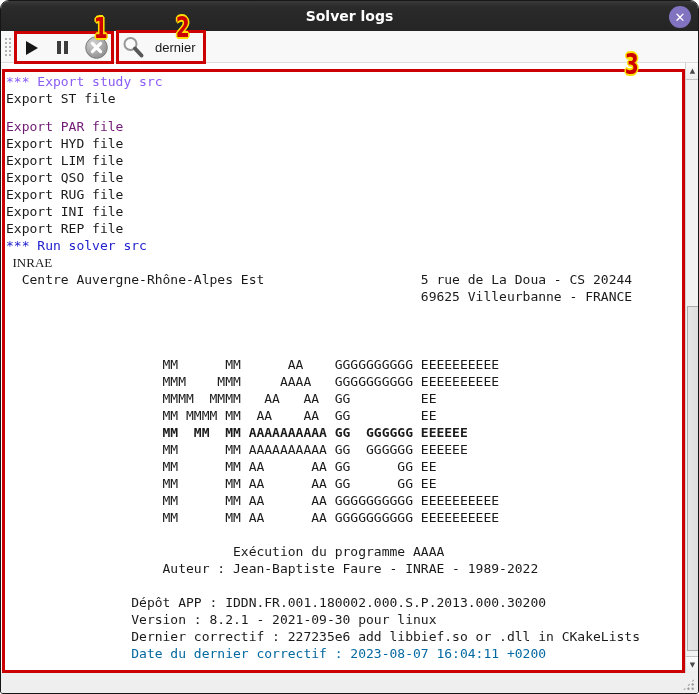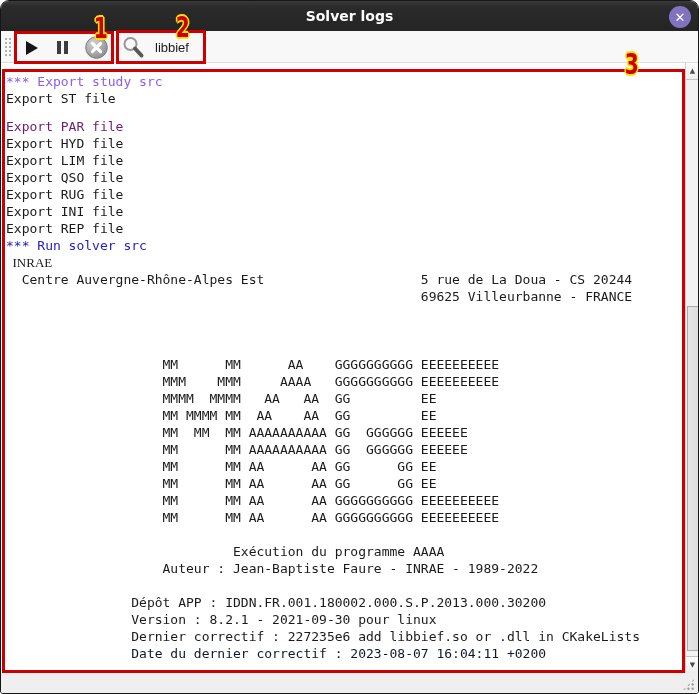--- a/index.html
+++ b/index.html
@@ -163,21 +163,21 @@
       </span>
     </button>
 
     <button class="tb-btn btn-results">
       <span>
         <svg width="26" height="27" viewBox="0 0 26 27">
           <circle cx="10.5" cy="10" r="6" fill="#fafafa" stroke="#979797" stroke-width="2"></circle>
           <line x1="15" y1="14.5" x2="21.5" y2="21.5" stroke="#585858" stroke-width="4" stroke-linecap="round"></line>
         </svg>
       </span>
-      <span class="label">libbief</span>
+      <span class="label">dernier</span>
     </button>
   </div>
 
   <div class="logarea">
     <div class="log">
         <div class="log-line" style="color: #8b5cf6;">*** Export study src</div>
         <div class="log-line" style="color: rgb(26, 26, 26);">Export ST file</div>
         <div class="log-line" style="color: #701a75; margin-top: 11px;">Export PAR file</div>
         <div class="log-line" style="color: rgb(26, 26, 26);">Export HYD file</div>
         <div class="log-line" style="color: rgb(26, 26, 26);">Export LIM file</div>
@@ -189,34 +189,34 @@
         <div class="log-line" style="color: rgb(26, 26, 26); font-family: Liberation Serif, serif;">  INRAE</div>
         <div class="log-line" style="color: rgb(26, 26, 26);">  Centre Auvergne-Rhône-Alpes Est                    5 rue de La Doua - CS 20244</div>
         <div class="log-line" style="color: rgb(26, 26, 26);">                                                     69625 Villeurbanne - FRANCE</div>
         <div class="log-line" style="color: rgb(26, 26, 26);"></div>
         <div class="log-line" style="color: rgb(26, 26, 26);"></div>
         <div class="log-line" style="color: rgb(26, 26, 26);"></div>
         <div class="log-line" style="color: rgb(26, 26, 26);">                    MM      MM      AA    GGGGGGGGGG EEEEEEEEEE</div>
         <div class="log-line" style="color: rgb(26, 26, 26);">                    MMM    MMM     AAAA   GGGGGGGGGG EEEEEEEEEE</div>
         <div class="log-line" style="color: rgb(26, 26, 26);">                    MMMM  MMMM   AA   AA  GG         EE</div>
         <div class="log-line" style="color: rgb(26, 26, 26);">                    MM MMMM MM  AA    AA  GG         EE</div>
-        <div class="log-line" style="color: rgb(26, 26, 26);">                    MM  MM  MM AAAAAAAAAA GG  GGGGGG EEEEEE</div>
+        <div class="log-line" style="color: rgb(26, 26, 26); font-weight: bold;">                    MM  MM  MM AAAAAAAAAA GG  GGGGGG EEEEEE</div>
         <div class="log-line" style="color: rgb(26, 26, 26);">                    MM      MM AAAAAAAAAA GG  GGGGGG EEEEEE</div>
         <div class="log-line" style="color: rgb(26, 26, 26);">                    MM      MM AA      AA GG      GG EE</div>
         <div class="log-line" style="color: rgb(26, 26, 26);">                    MM      MM AA      AA GG      GG EE</div>
         <div class="log-line" style="color: rgb(26, 26, 26);">                    MM      MM AA      AA GGGGGGGGGG EEEEEEEEEE</div>
         <div class="log-line" style="color: rgb(26, 26, 26);">                    MM      MM AA      AA GGGGGGGGGG EEEEEEEEEE</div>
         <div class="log-line" style="color: rgb(26, 26, 26);"></div>
         <div class="log-line" style="color: rgb(26, 26, 26);">                             Exécution du programme AAAA</div>
         <div class="log-line" style="color: rgb(26, 26, 26);">                    Auteur : Jean-Baptiste Faure - INRAE - 1989-2022</div>
         <div class="log-line" style="color: rgb(26, 26, 26);"></div>
         <div class="log-line" style="color: rgb(26, 26, 26);">                Dépôt APP : IDDN.FR.001.180002.000.S.P.2013.000.30200</div>
         <div class="log-line" style="color: rgb(26, 26, 26);">                Version : 8.2.1 - 2021-09-30 pour linux</div>
         <div class="log-line" style="color: rgb(26, 26, 26);">                Dernier correctif : 227235e6 add libbief.so or .dll in CKakeLists</div>
-        <div class="log-line" style="color: #0f172a;">                Date du dernier correctif : 2023-08-07 16:04:11 +0200</div>
+        <div class="log-line" style="color: #0369a1;">                Date du dernier correctif : 2023-08-07 16:04:11 +0200</div>
       </div>
   </div>
 
   <div class="scrollbar">
     <div class="sb-btn up">
       <span>▲</span>
     </div>
     <div class="sb-thumb"></div>
     <div class="sb-btn down">
       <span>▼</span>

